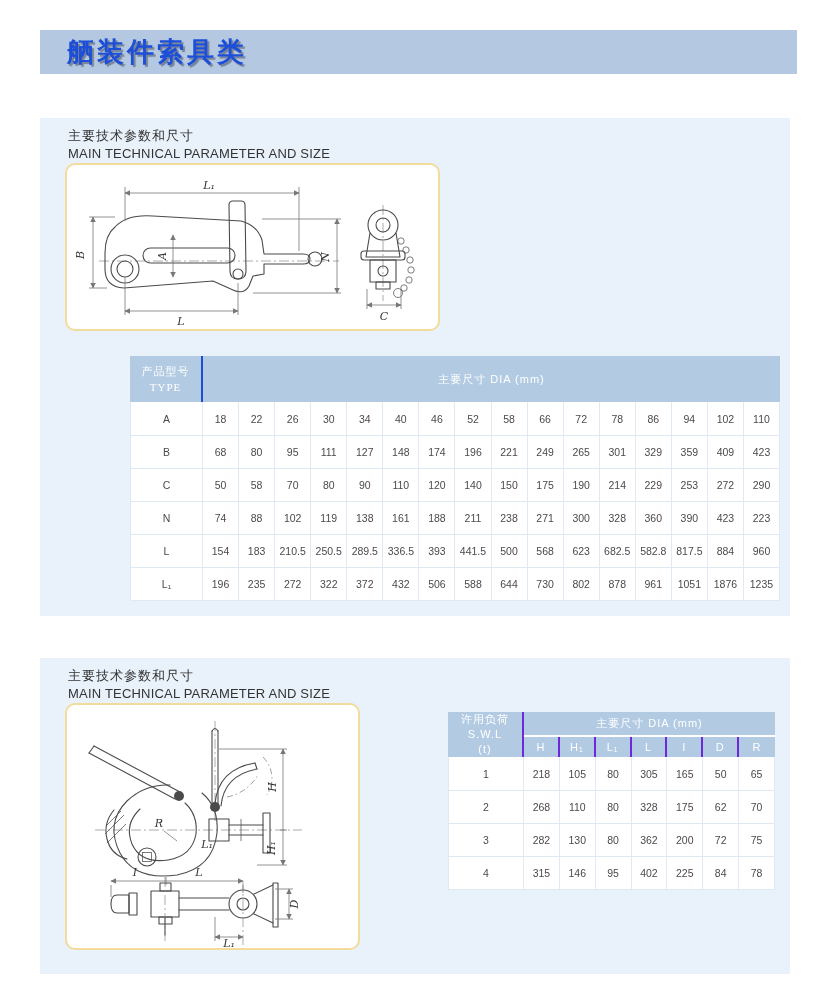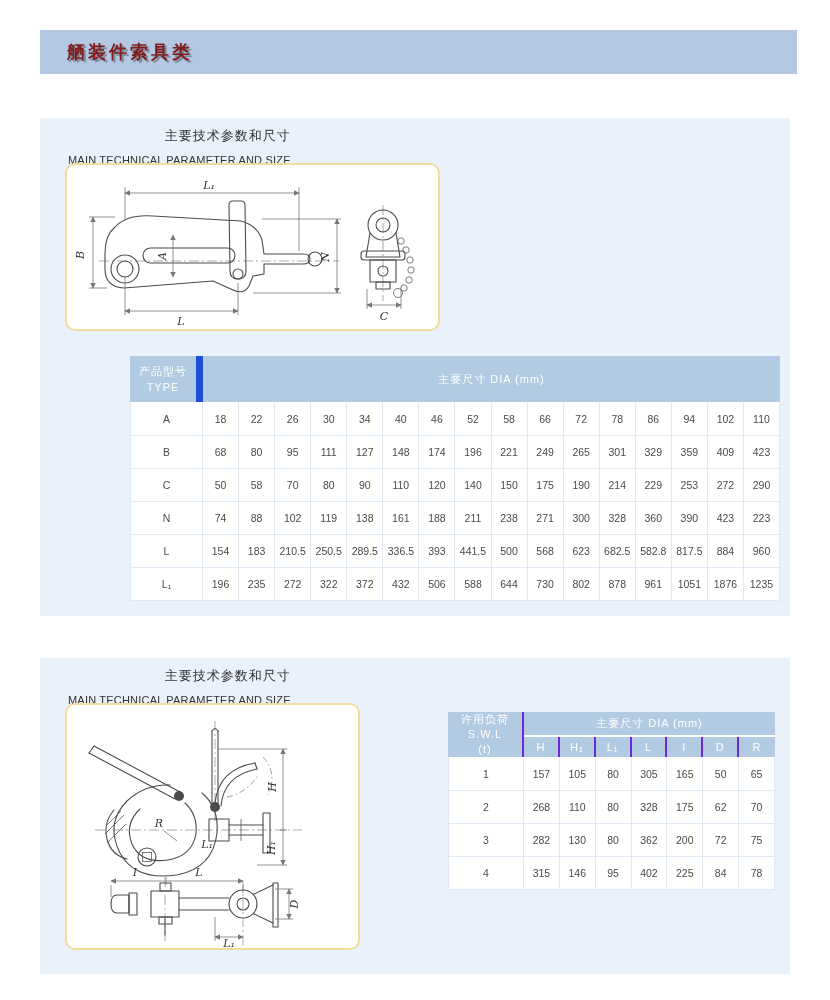--- a/index.html
+++ b/index.html
@@ -2,40 +2,40 @@
 <html><head>
 <meta charset="utf-8">
 <style>
   html,body{margin:0;padding:0;background:#fff;}
   .page{position:relative;width:830px;height:1000px;background:#ffffff;overflow:hidden;
         font-family:"Liberation Sans",sans-serif;}
 
   
   .banner{position:absolute;left:40px;top:30px;width:757px;height:44px;background:#b4c9e1;
           display:flex;align-items:center;padding-left:27px;box-sizing:border-box;gap:16px;}
-  .banner-zh{font-size:18px;font-weight:bold;color:#7f1d1d;letter-spacing:3px;
+  .banner-zh{font-size:27px;font-weight:bold;color:#1d4ed8;letter-spacing:3px;
              text-shadow:2px 2px 1px rgba(108,118,134,.85);white-space:nowrap;}
   .banner-en{font-size:19px;font-weight:bold;color:#fff;letter-spacing:.5px;padding-top:3px;
              text-shadow:2px 2px 1px rgba(108,118,134,.85);white-space:nowrap;}
 
   
   .sec-head{position:absolute;left:40px;display:flex;align-items:center;gap:11px;height:20px;margin-top:43px;}
   #sec-head-1{top:88px;}
   #sec-head-2{top:632px;}
   .bullet{width:19px;height:19px;background:#fcc703;flex:0 0 auto;}
   .h-zh{font-size:18px;font-weight:bold;color:#000;letter-spacing:1px;white-space:nowrap;}
   .h-en{font-size:13px;font-weight:bold;color:#111;padding-top:3px;white-space:nowrap;}
 
   
   .panel{position:absolute;left:40px;width:750px;background:#e9f1fa;}
   #panel-1{top:118px;height:498px;}
   #panel-2{top:658px;height:316px;}
   .param{position:absolute;left:28px;top:9px;color:#333;}
-  .param-zh{font-size:13px;letter-spacing:1px;text-align:right;}
-  .param-en{font-size:11px;margin-top:9px;letter-spacing:.2px;}
+  .param-zh{font-size:13px;letter-spacing:1px;}
+  .param-en{font-size:13px;margin-top:1px;letter-spacing:.2px;}
 
   
   .draw-box{position:absolute;background:#fff;border:2px solid #f2dc9b;border-radius:10px;}
   #draw-1{left:25px;top:45px;width:371px;height:164px;}
   #draw-2{left:25px;top:45px;width:291px;height:243px;}
   .draw-box svg{display:block;width:100%;height:100%;}
   .part{fill:none;stroke:#4b4b4b;stroke-width:1.1;stroke-linejoin:round;stroke-linecap:round;}
   .part-thin{fill:none;stroke:#5a5a5a;stroke-width:.8;}
   .dim{fill:none;stroke:#777;stroke-width:.8;}
   .cl{fill:none;stroke:#888;stroke-width:.7;stroke-dasharray:10 3 2 3;}
@@ -43,21 +43,21 @@
   .blob{fill:#4b4b4b;stroke:none;}
   .dlabel{font-family:"DejaVu Serif",serif;font-style:italic;font-size:11px;fill:#333;}
 
   
   table{border-collapse:separate;border-spacing:0;table-layout:fixed;position:absolute;}
   #table-1{left:90px;top:238px;width:650px;}
   #table-2{left:408px;top:54px;width:327px;}
   th{background:#b2cbe3;color:#fff;font-weight:normal;font-size:11px;letter-spacing:1px;
      text-align:center;vertical-align:middle;padding:0;}
   #table-1 thead th{height:46px;}
-  #table-1 th.corner{border-right:7px solid #1d4ed8;line-height:1.5;}
+  #table-1 th.corner{border-right:2px solid #1d4ed8;line-height:1.5;font-family:Liberation Serif, serif;}
   #table-2 th{border-right:2px solid #6d28d9;}
   #table-2 th:last-child{border-right:none;}
   #table-2 th.corner{line-height:1.35;border-bottom:none;}
   #table-2 th.span-h{height:23px;border-bottom:2px solid #fff;}
   #table-2 th.sub-h{height:20px;font-size:11px;}
   tbody td{background:#fff;height:32px;text-align:center;vertical-align:middle;
            font-size:10.5px;color:#4a4a4a;
            border-right:1px solid #dfe9f4;border-bottom:1px solid #dfe9f4;padding:0;}
   tbody tr td:first-child{border-left:1px solid #dfe9f4;}
   tbody tr:first-child td{border-top:1px solid #fff;}
@@ -399,21 +399,21 @@
             <th class="sub-h">L₁</th>
             <th class="sub-h">L</th>
             <th class="sub-h">I</th>
             <th class="sub-h">D</th>
             <th class="sub-h">R</th>
           </tr>
       </thead>
       <tbody>
           <tr>
             <td>1</td>
-            <td>157</td>
+            <td>218</td>
             <td>105</td>
             <td>80</td>
             <td>305</td>
             <td>165</td>
             <td>50</td>
             <td>65</td>
           </tr>
           <tr>
             <td>2</td>
             <td>268</td>

